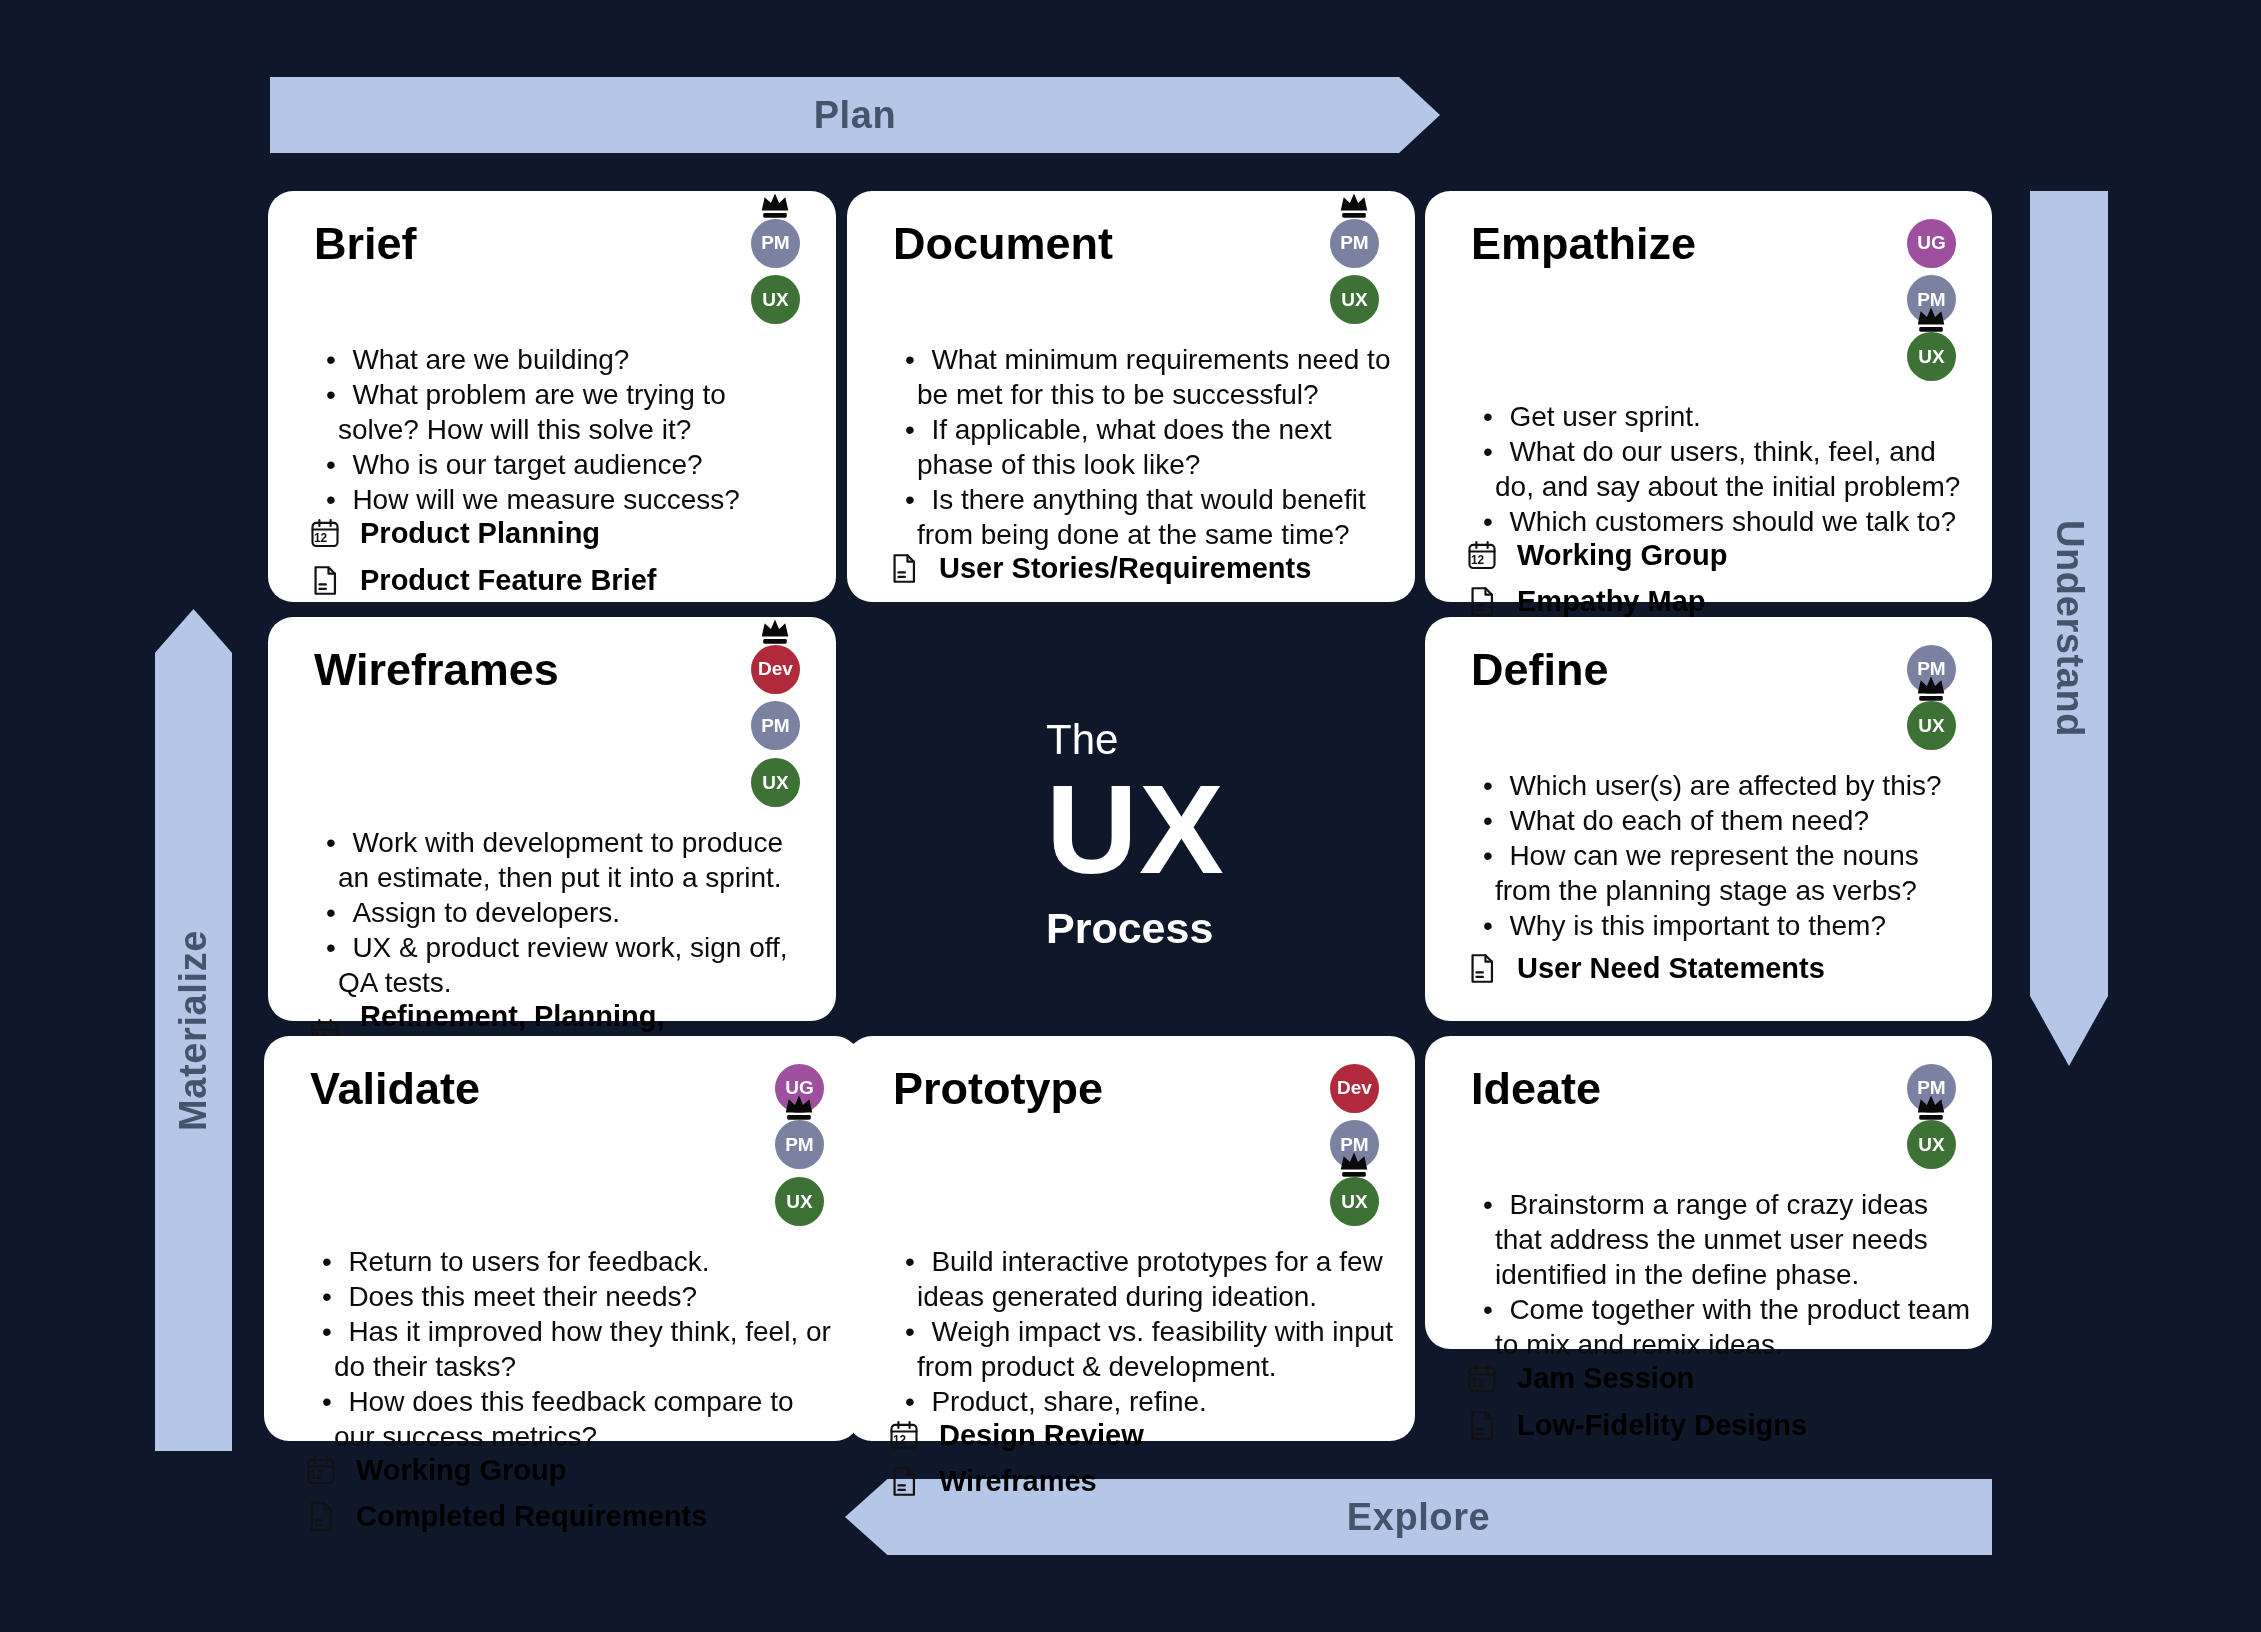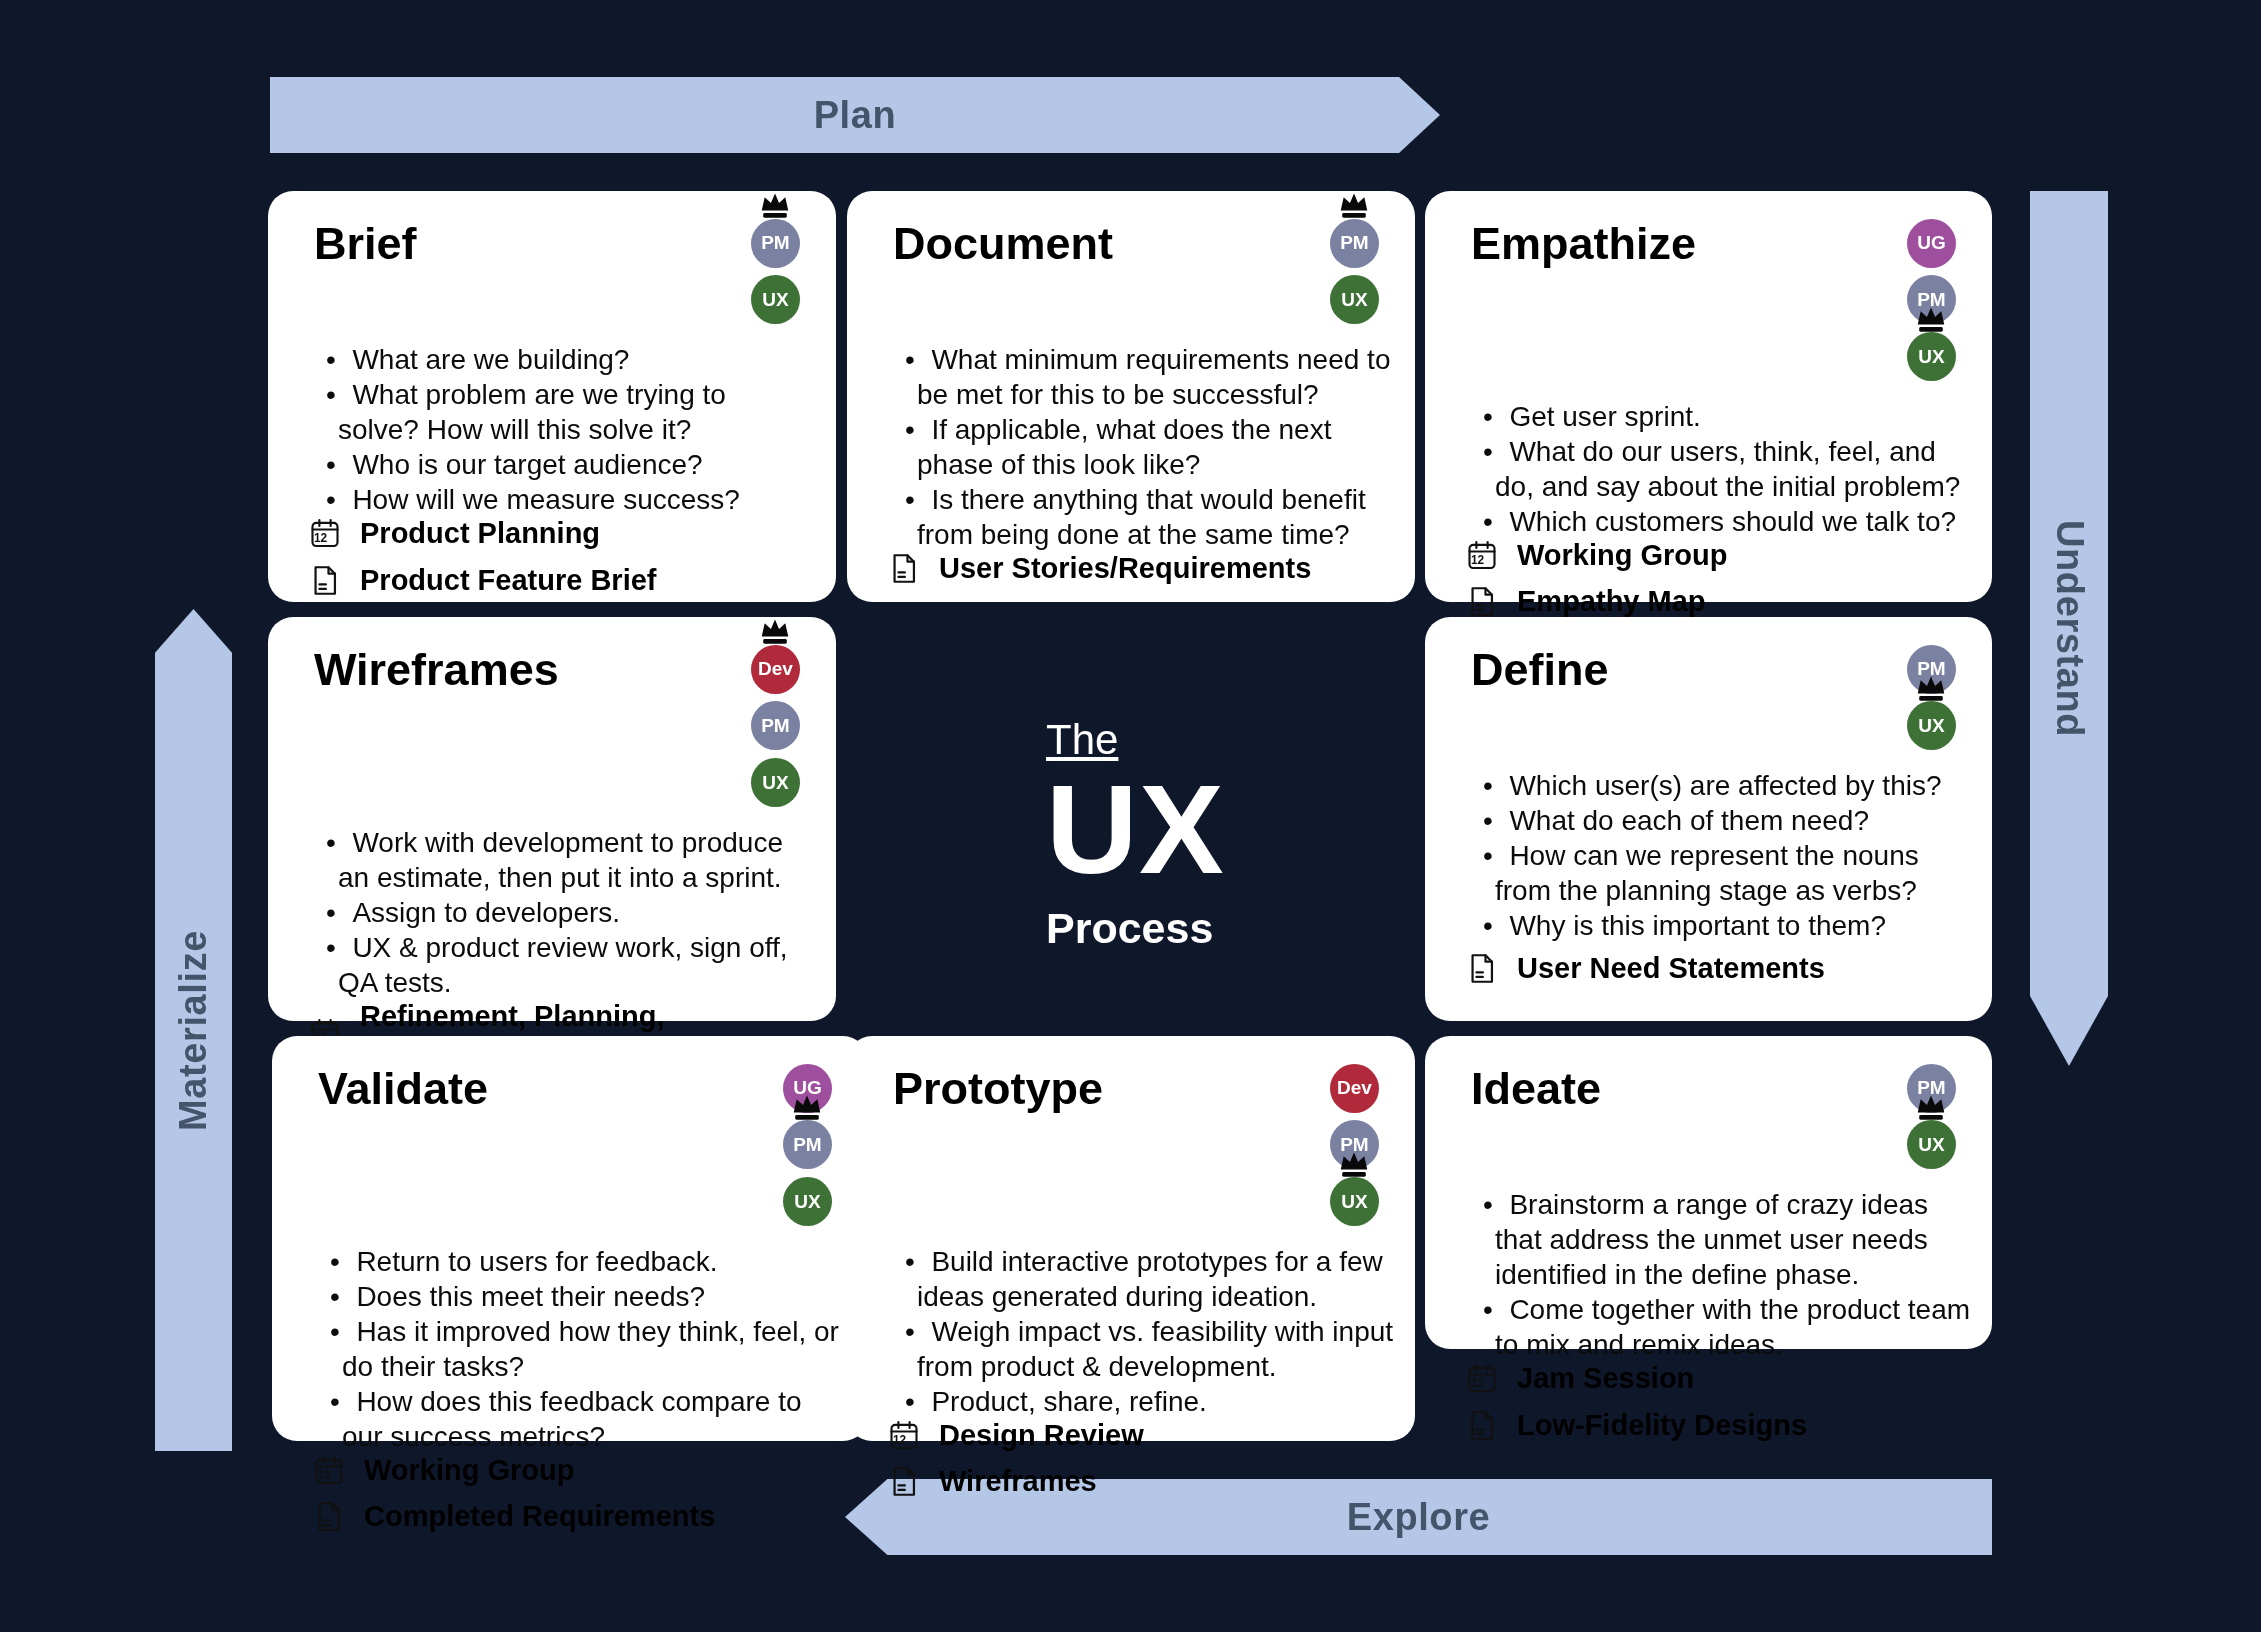--- a/index.html
+++ b/index.html
@@ -15,21 +15,21 @@
   #arrow-understand{left:2030px;top:191px;width:78px;height:875px;
     clip-path:polygon(0 0,100% 0,100% 92%,50% 100%,0 92%);}
   #arrow-materialize{left:155px;top:609px;width:77px;height:842px;
     clip-path:polygon(50% 0,100% 5.2%,100% 100%,0 100%,0 5.2%);}
   #arrow-explore{left:845px;top:1479px;width:1147px;height:76px;
     clip-path:polygon(3.7% 0,100% 0,100% 100%,3.7% 100%,0 50%);}
   .v-down{writing-mode:vertical-rl;}
   .v-up{writing-mode:vertical-rl;transform:rotate(180deg);}
   
   #center-title{position:absolute;left:1046px;top:717px;color:#fff;}
-  #center-title .l1{font-size:42px;line-height:45px;font-weight:normal;text-decoration:underline;}
+  #center-title .l1{font-size:42px;line-height:45px;font-weight:normal;}
   #center-title .l2{font-size:127px;line-height:118px;font-weight:bold;margin-top:8.4px;letter-spacing:1.2px;}
   #center-title .l3{font-size:43px;line-height:45px;font-weight:bold;margin-top:18px;}
   
   .card{position:absolute;background:#fff;border-radius:25px;box-sizing:border-box;
     padding:24px 21.7px 36px 40px;display:flex;flex-direction:column;}
   .card-head{display:flex;justify-content:space-between;align-items:flex-start;}
   .card-title{margin:4.8px 0 0 6px;font-size:45px;line-height:48px;font-weight:bold;color:#000;}
   .badges{display:flex;gap:7.8px;margin:3.6px 14.4px 0 0;flex-direction:column;}
   .badge-wrap{position:relative;display:inline-block;}
   .badge{display:flex;align-items:center;justify-content:center;width:49px;height:49px;border-radius:50%;
@@ -300,21 +300,21 @@
                 <line x1="11" y1="30" x2="21" y2="30"></line>
                 <line x1="11" y1="37" x2="21" y2="37"></line>
               </g>
             </svg>
           </span>
         <span>User Need Statements</span>
       </div>
     </div>
   </section>
 
-  <section class="card" style="left:272px;top:1036px;width:596px;height:405px">
+  <section class="card" style="left:264px;top:1036px;width:596px;height:405px">
     <div class="card-head">
       <h2 class="card-title">Validate</h2>
       <div class="badges">
         <span class="badge-wrap">
           <span class="badge" style="background: rgb(158, 79, 157);">UG</span>
         </span>
         <span class="badge-wrap">
           <svg class="crown" viewBox="0 0 44 38" fill="currentColor">
               <path d="M4 25 L8 7 L16.5 15 L22 2 L27.5 15 L36 7 L40 25 Z"></path>
               <rect x="6" y="28.5" width="32" height="6.5" rx="2"></rect>

